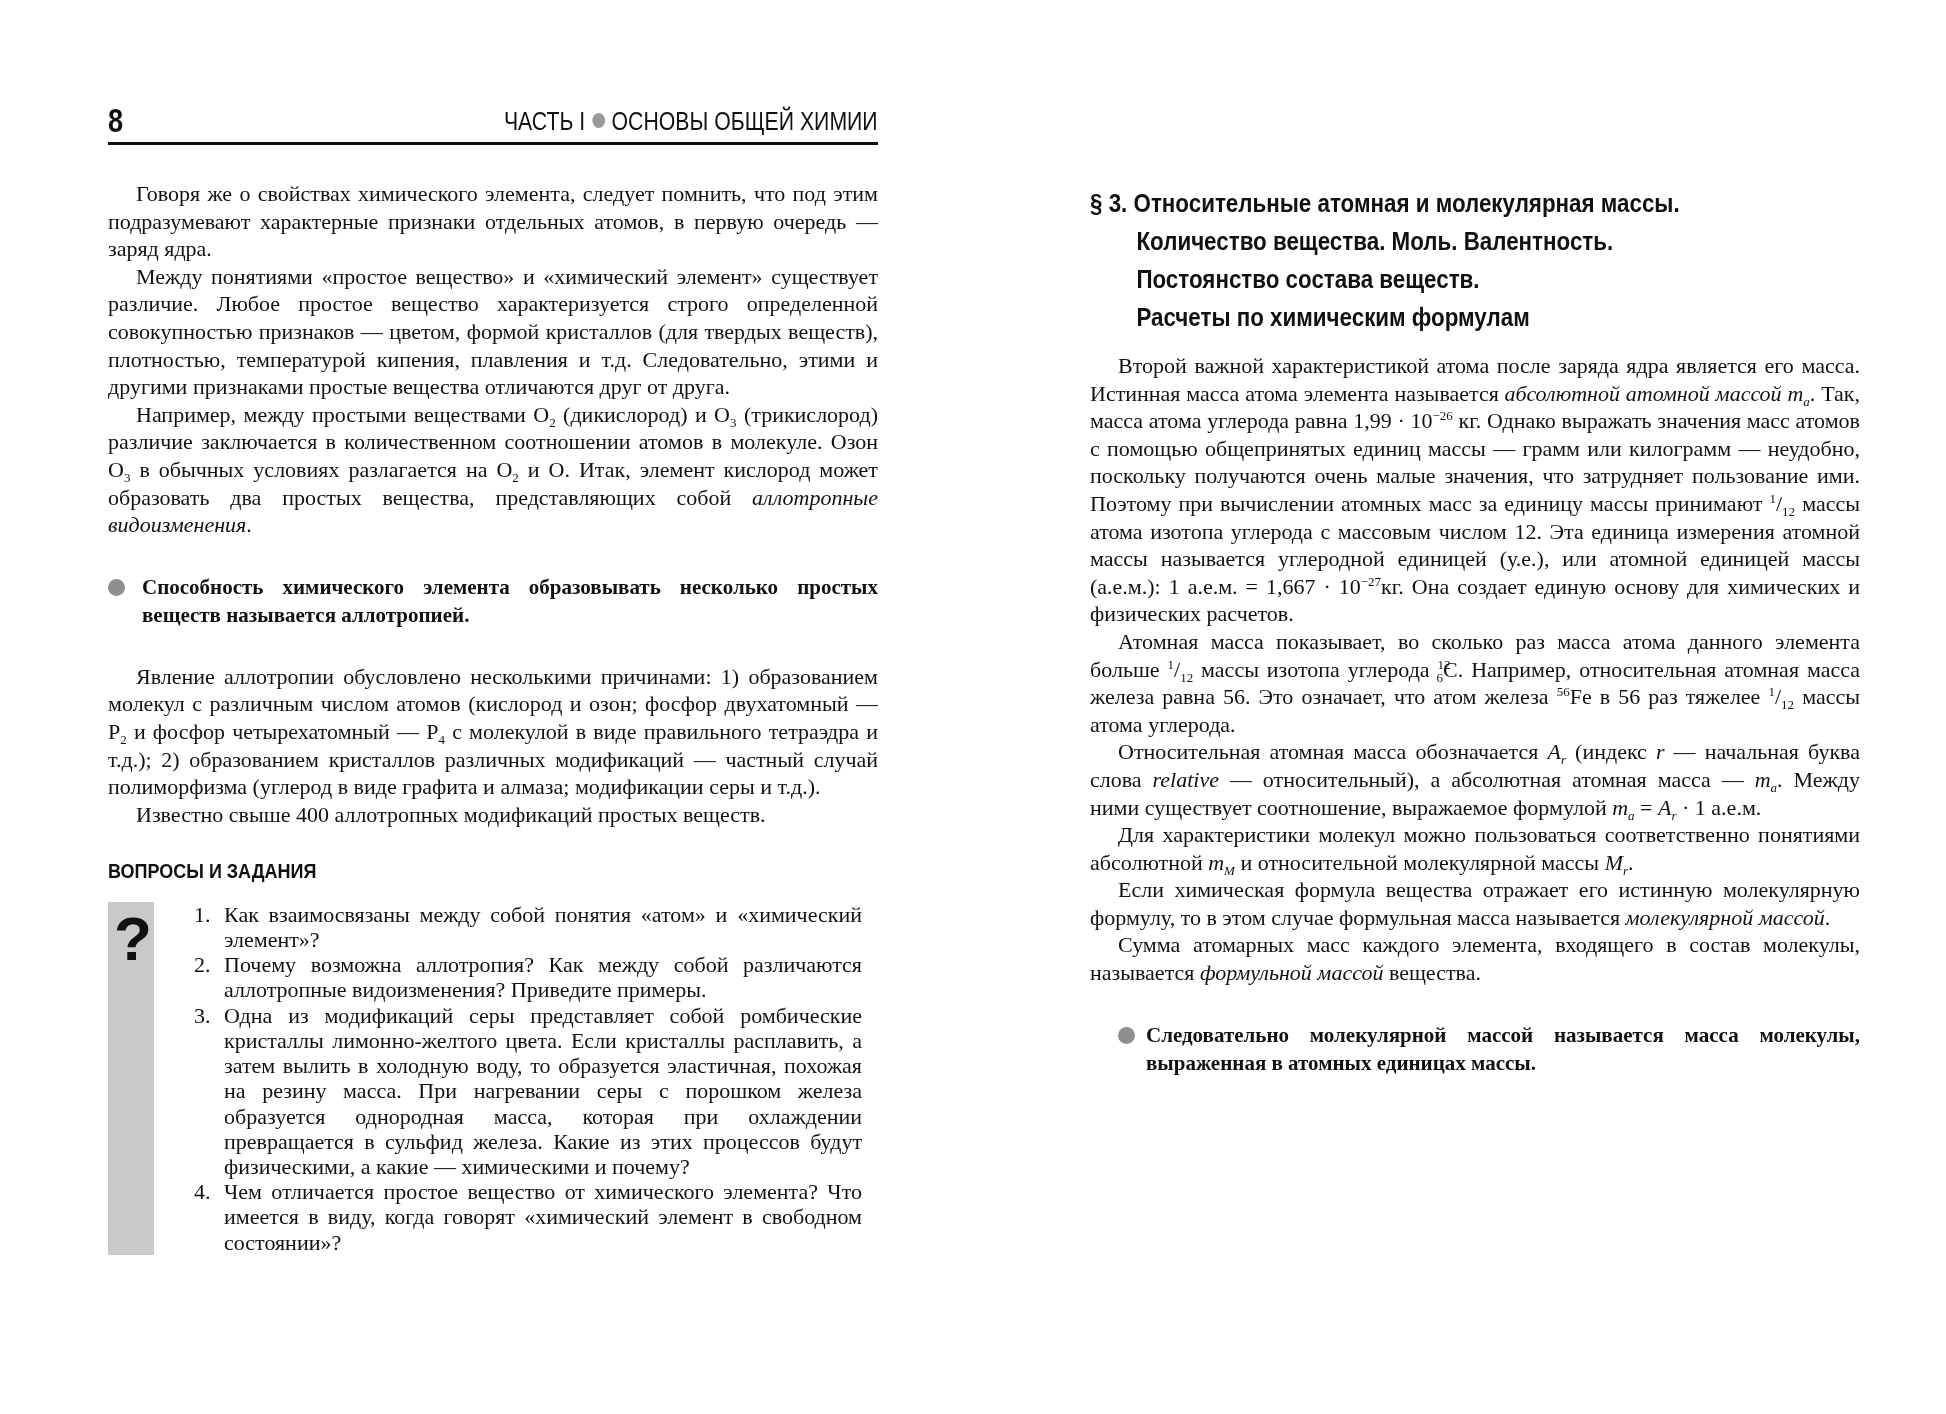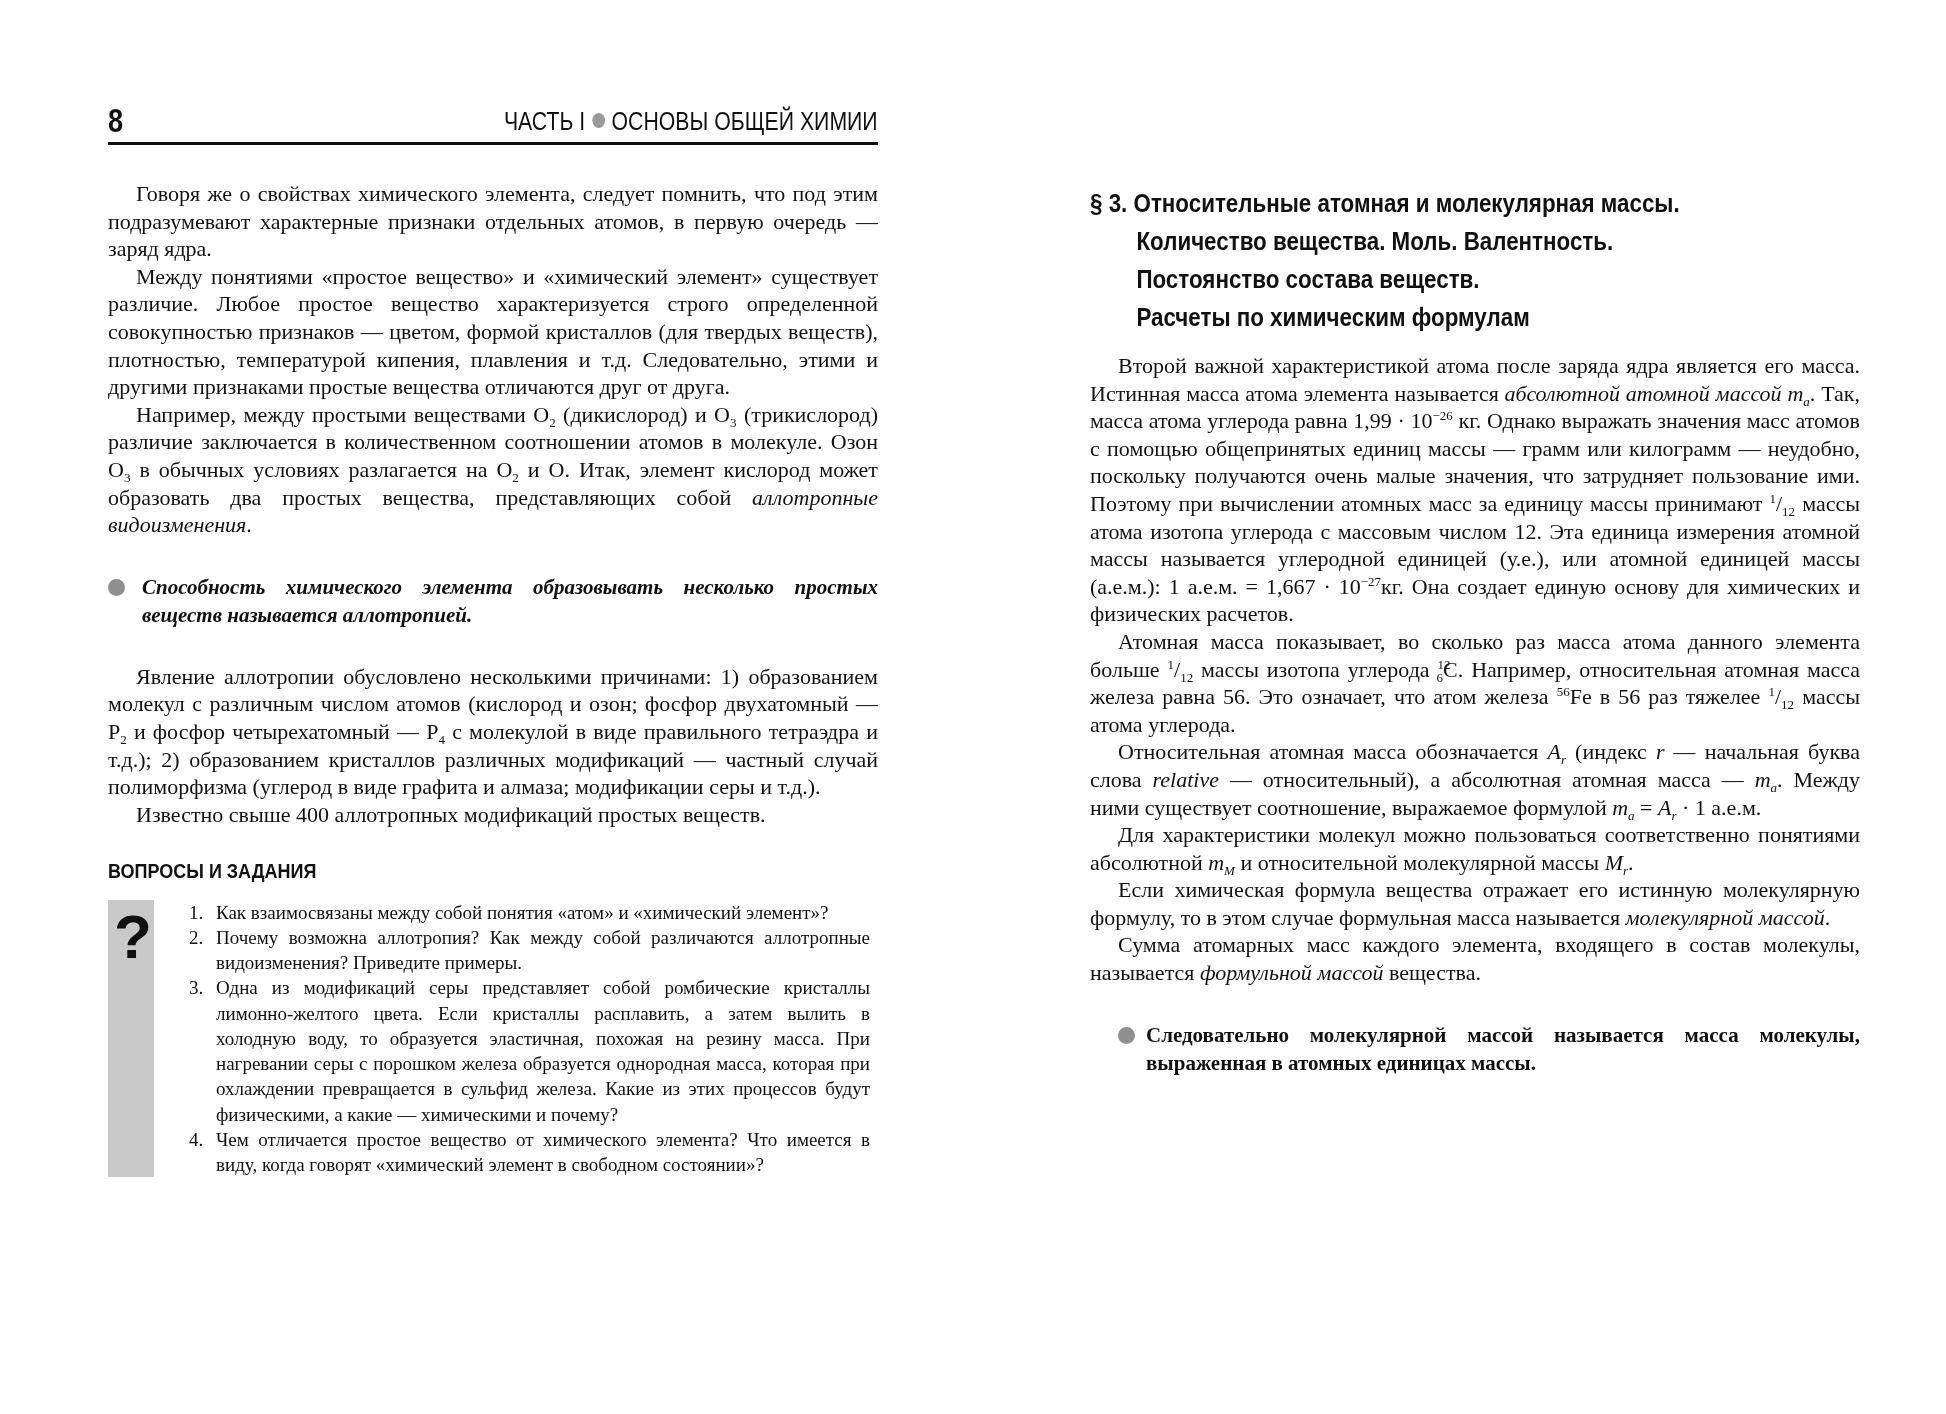--- a/index.html
+++ b/index.html
@@ -18,42 +18,42 @@
   .body { position:absolute; left:0; right:0; font-family:"Liberation Serif", serif; font-size:22px; line-height:27.6px; text-align:justify; }
   p { margin:0; text-indent:28px; }
   sub, sup { font-size:13px; line-height:0; }
   i { font-style:italic; }
   .rule { position:relative; margin:34px 0 34px 0; padding-left:56px; font-weight:bold; text-align:justify; font-size:21px; line-height:28px; }
   .rule .bullet { position:absolute; left:28px; top:6px; width:17px; height:17px; border-radius:50%; background:#8f8f8f; }
   .qa-title { font-family:"Liberation Sans", sans-serif; font-weight:bold; font-size:20px; margin-top:30px; margin-bottom:14px; transform:scaleX(0.9); transform-origin:left; }
   .qa-block { position:relative; padding-left:50px; }
   .qa-bar { position:absolute; left:0; top:0; width:46px; bottom:0; background:#c9c9c9; }
   .qa-mark { position:absolute; left:6px; top:6px; font-family:"Liberation Sans", sans-serif; font-weight:bold; font-size:62px; line-height:62px; color:#111; }
-  ol { margin:8px; padding-left:42px; font-size:19px; line-height:25.2px; }
+  ol { margin:16px; padding-left:42px; font-size:22px; line-height:25.2px; }
   ol li { padding-left:8px; text-align:justify; }
   .section-title { font-family:"Liberation Sans", sans-serif; font-weight:bold; font-size:26px; line-height:38px; transform:scaleX(0.86); transform-origin:left; white-space:nowrap; }
   .section-title .line2 { padding-left:54px; display:block; }
 </style>
 </head>
 <body>
 
 <div class="page page-left">
   <div class="running-head">
     <div class="page-num">8</div>
     <div class="head-text">
       <span>ЧАСТЬ I</span><span class="dot"></span><span>ОСНОВЫ ОБЩЕЙ ХИМИИ</span>
     </div>
   </div>
 
   <div class="body" style="top:180px;">
     <p>Говоря же о свойствах химического элемента, следует помнить, что под этим подразумевают характерные признаки отдельных атомов, в первую очередь — заряд ядра.</p>
     <p>Между понятиями «простое вещество» и «химический элемент» существует различие. Любое простое вещество характеризуется строго определенной совокупностью признаков — цветом, формой кристаллов (для твердых веществ), плотностью, температурой кипения, плавления и т.д. Следовательно, этими и другими признаками простые вещества отличаются друг от друга.</p>
     <p><span>Например, между простыми веществами O</span><sub>2</sub><span> (дикислород) и O</span><sub>3</sub><span> (трикислород) различие заключается в количественном соотношении атомов в молекуле. Озон O</span><sub>3</sub><span> в обычных условиях разлагается на O</span><sub>2</sub><span> и O. Итак, элемент кислород может образовать два простых вещества, представляющих собой </span><i>аллотропные видоизменения</i><span>.</span></p>
 
-    <div class="rule" style="padding-left:34px;font-style:italic;">
+    <div class="rule" style="padding-left:34px;">
       <span class="bullet" style="left:0;"></span>
       <span>Способность химического элемента образовывать несколько простых веществ называется аллотропией.</span>
     </div>
 
     <p><span>Явление аллотропии обусловлено несколькими причинами: 1) образованием молекул с различным числом атомов (кислород и озон; фосфор двухатомный — P</span><sub>2</sub><span> и фосфор четырехатомный — P</span><sub>4</sub><span> с молекулой в виде правильного тетраэдра и т.д.); 2) образованием кристаллов различных модификаций — частный случай полиморфизма (углерод в виде графита и алмаза; модификации серы и т.д.).</span></p>
     <p>Известно свыше 400 аллотропных модификаций простых веществ.</p>
 
     <div class="qa-title">ВОПРОСЫ И ЗАДАНИЯ</div>
     <div class="qa-block">
       <div class="qa-bar">

